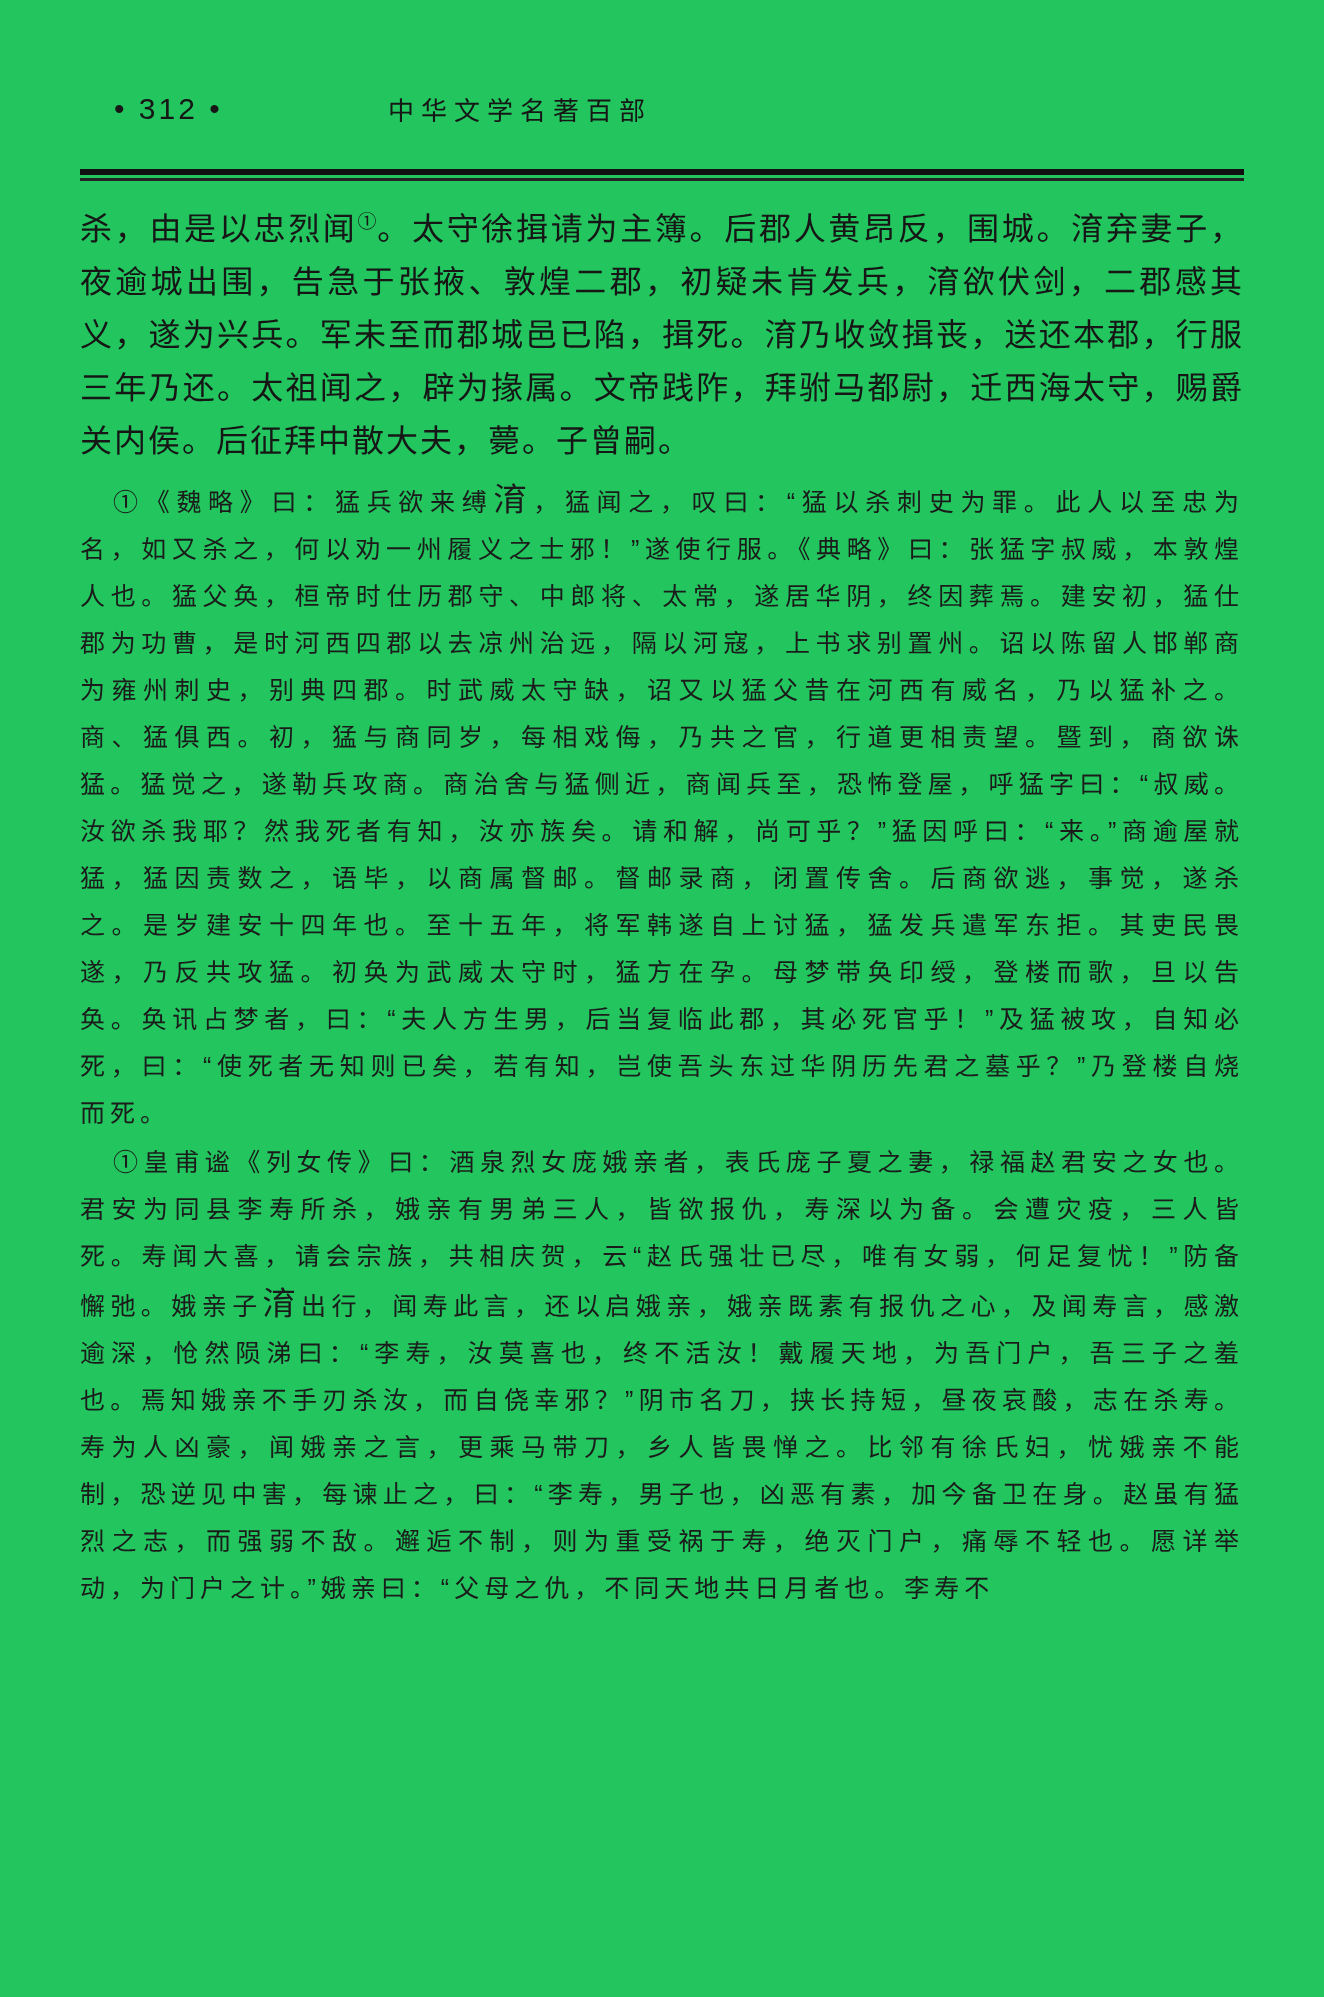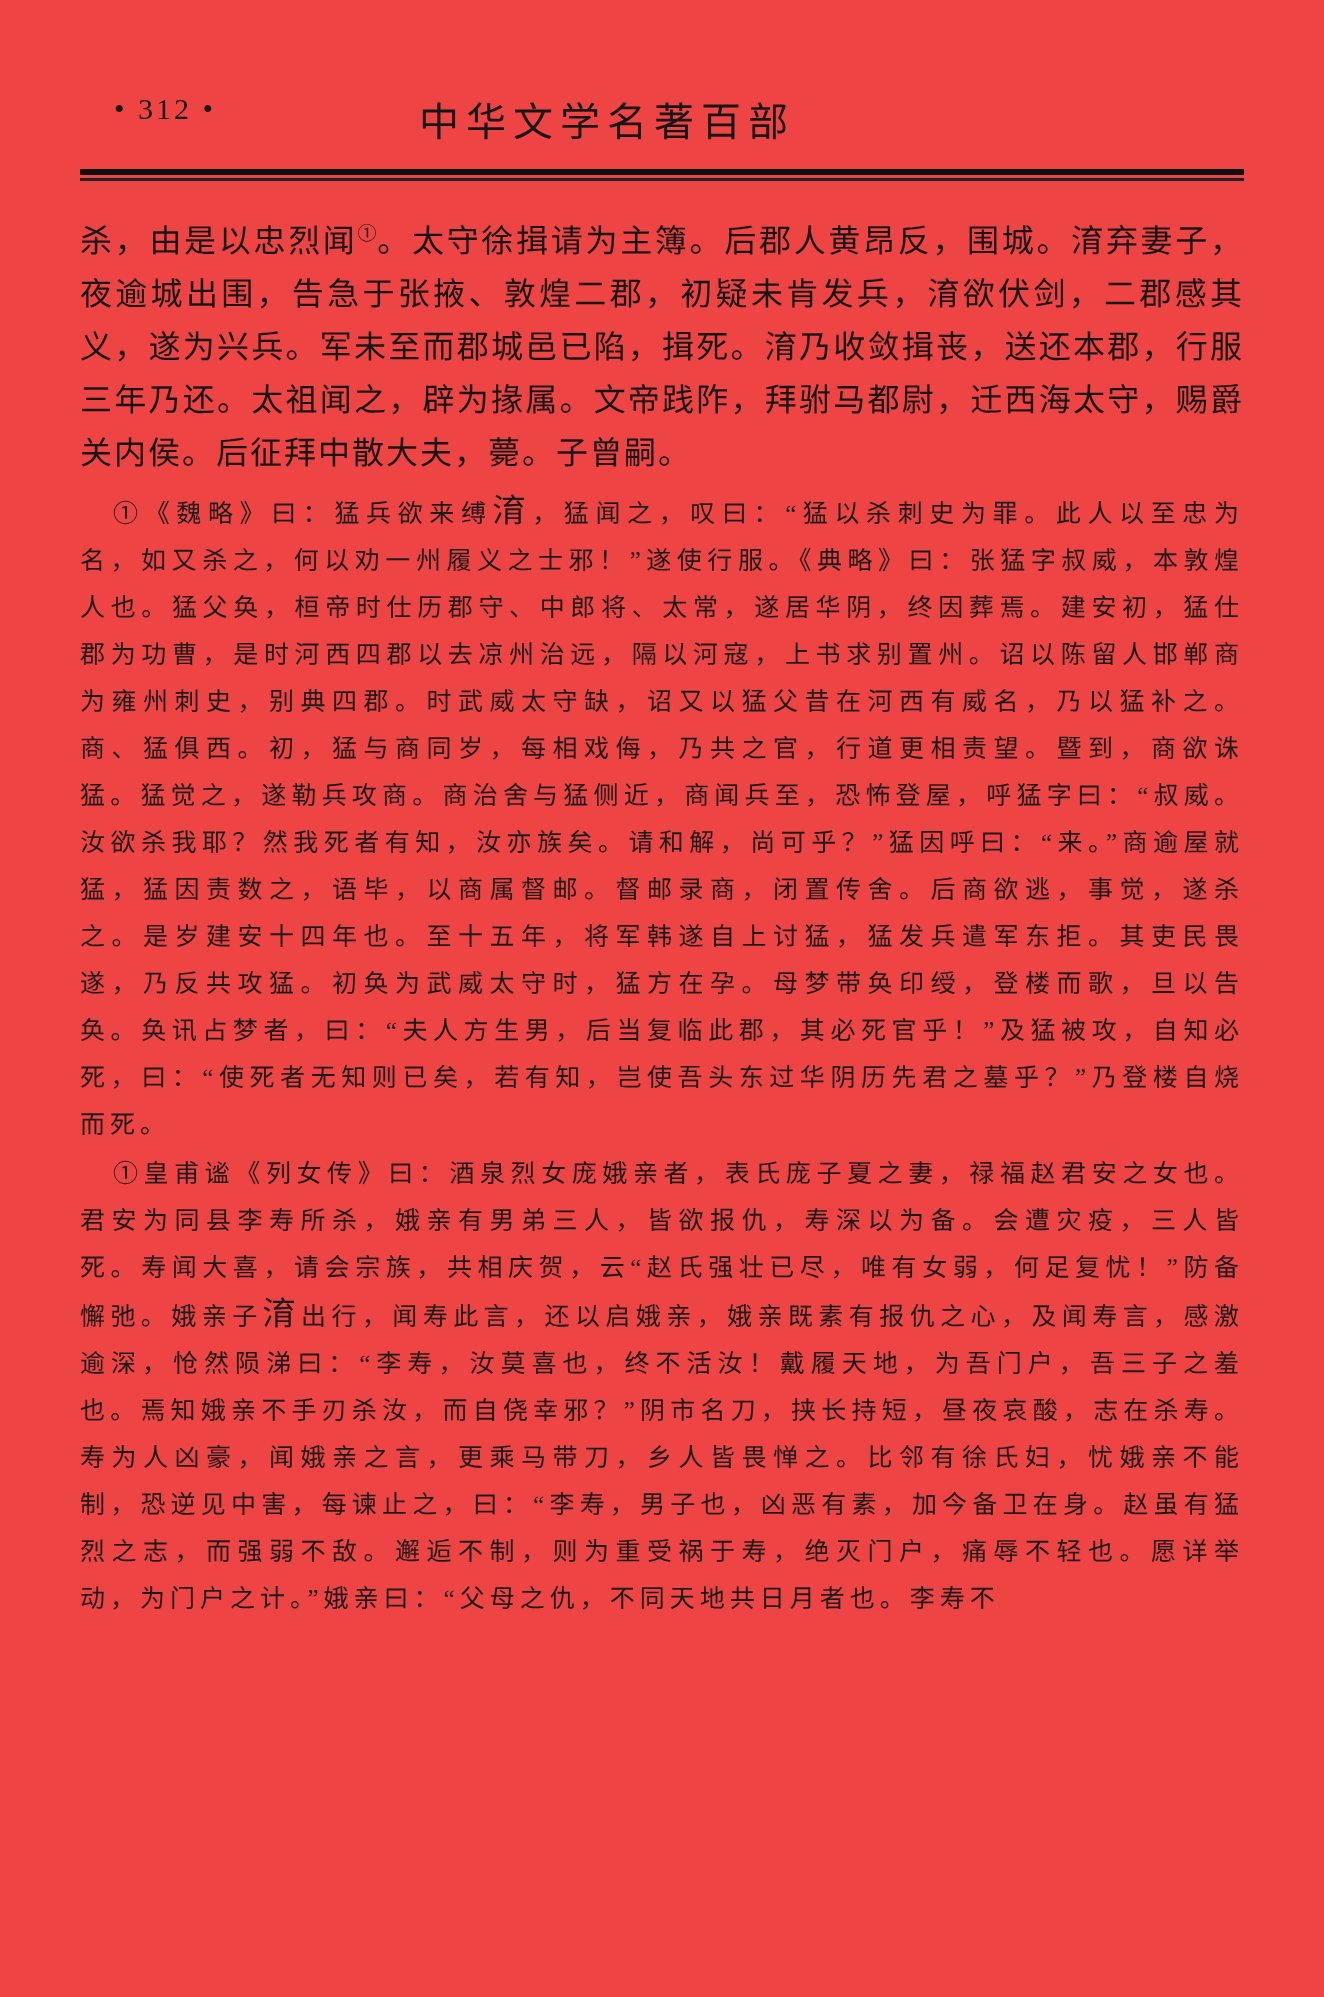--- a/index.html
+++ b/index.html
@@ -2,47 +2,47 @@
 <html lang="zh-CN"><head>
 <meta charset="utf-8">
 <style>
   * { margin: 0; padding: 0; box-sizing: border-box; }
   html, body { background: #ffffff; }
   .page {
     position: relative;
     width: 1324px;
     height: 1997px;
     margin: 0 auto;
-    background: #ef4444;
+    background: #22c55e;
     color: #161616;
-    font-family: Liberation Serif, serif;
+    font-family: Liberation Sans, sans-serif;
     padding: 0 80px;
     overflow: hidden;
   }
   .header { position: relative; height: 169px; }
   .page-number {
     position: absolute; left: 34px; top: 92px;
     font-size: 30px; letter-spacing: 3px; white-space: nowrap;
   }
   .book-title {
-    position: absolute; left: 339px; top: 90px;
-    font-size: 40px; letter-spacing: 7px; white-space: nowrap;
+    position: absolute; left: 308px; top: 90px;
+    font-size: 26px; letter-spacing: 7px; white-space: nowrap;
   }
   .rule {
     height: 12px;
     border-top: 6px solid #101010;
     border-bottom: 3px solid #232323;
   }
   .para {
     font-size: 32px;
     line-height: 53px;
     letter-spacing: 2px;
     text-align: justify;
   }
-  .para-first { margin-top: 34px; text-indent: 0; }
+  .para-first { margin-top: 22px; text-indent: 0; }
   .para-second { margin-top: 78px; text-indent: 48px; }
   .footnote {
     font-size: 25px;
     line-height: 47px;
     letter-spacing: 5px;
     text-align: justify;
     text-indent: 33px;
     color: #1b1b1b;
   }
   .footnote-1 { margin-top: 8px; }

